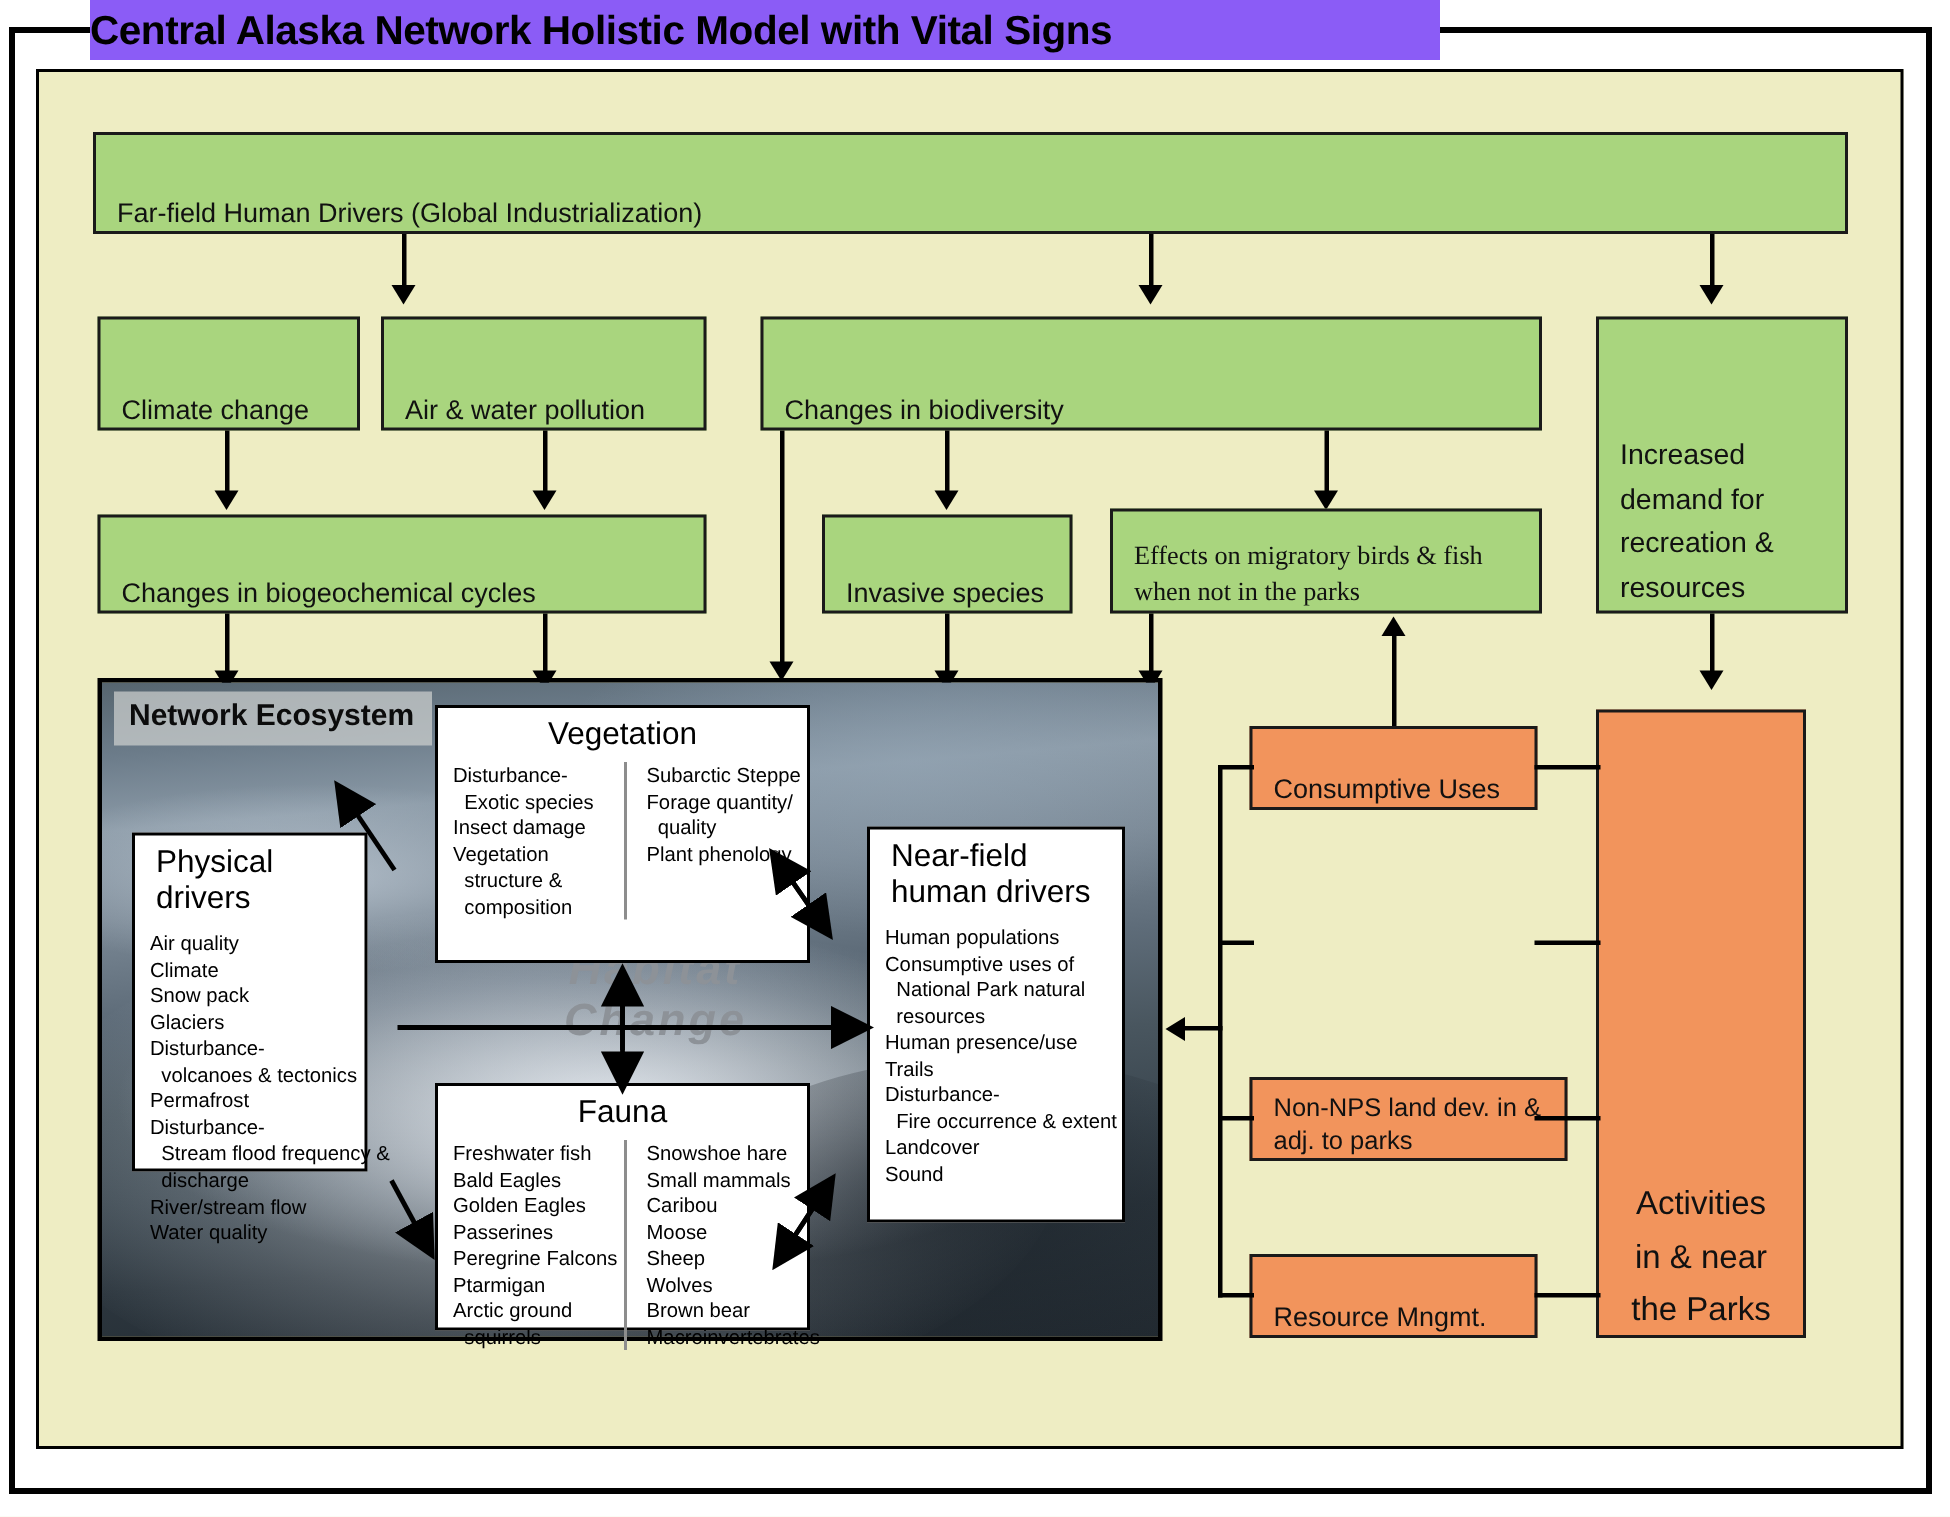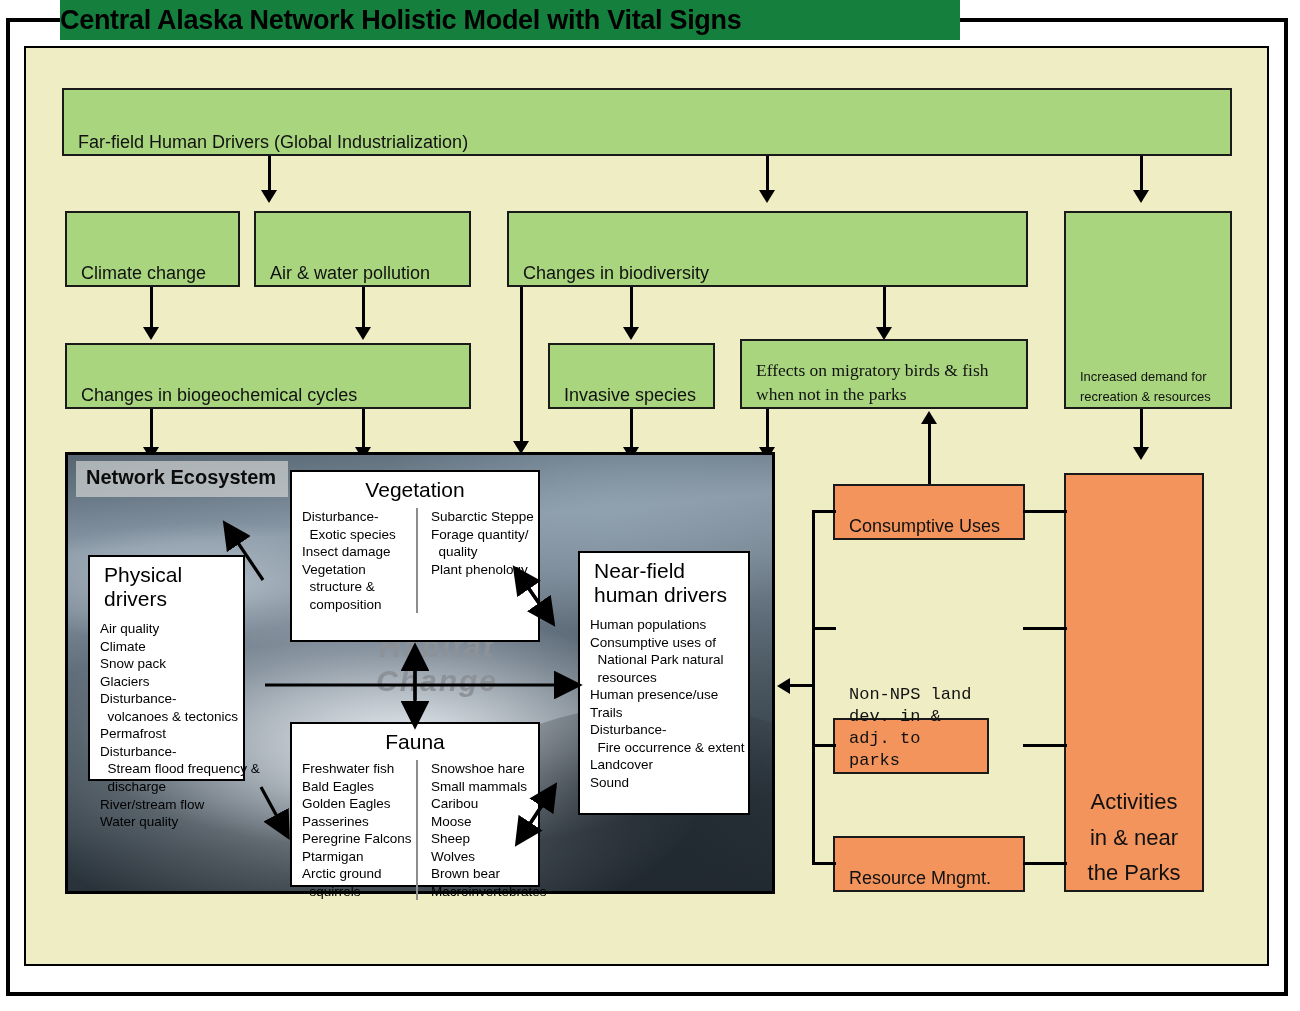--- a/index.html
+++ b/index.html
@@ -4,21 +4,21 @@
 <style>
   html,body{margin:0;padding:0;background:#ffffff;}
   body{width:1300px;height:1011px;font-family:"Liberation Sans",sans-serif;}
 
   #root{position:relative;width:1300px;height:1011px;overflow:hidden;background:#fff;}
 
   
   .outer-frame{position:absolute;left:6px;top:18px;width:1282px;height:978px;
      border:4px solid #000;box-sizing:border-box;background:#fff;}
   .title-bar{position:absolute;left:60px;top:0px;width:900px;height:40px;
-     background:#15803d;display:flex;align-items:center;z-index:6;}
+     background:#8b5cf6;display:flex;align-items:center;z-index:6;}
   .title-text{font-size:27px;font-weight:bold;color:#000;letter-spacing:-0.3px;
      white-space:nowrap;font-family:"Liberation Sans",sans-serif;}
 
   
   .cream{position:absolute;left:24px;top:46px;width:1245px;height:920px;
      background:#eeedc3;border:2px solid #000;box-sizing:border-box;}
 
   
   .box{position:absolute;box-sizing:border-box;border:2px solid #1a1a1a;
        display:flex;align-items:flex-end;}
@@ -98,21 +98,21 @@
 
   <div class="box green" style="left:254px;top:211px;width:217px;height:76px;">
     <span class="label">Air &amp; water pollution</span>
   </div>
 
   <div class="box green" style="left:507px;top:211px;width:521px;height:76px;">
     <span class="label">Changes in biodiversity</span>
   </div>
 
   <div class="box green" style="left:1064px;top:211px;width:168px;height:198px;">
-    <span class="label" style="font-size:13px;line-height:1.55;">Increased demand for recreation &amp; resources</span>
+    <span class="label" style="font-size:19px;line-height:1.55;">Increased demand for recreation &amp; resources</span>
   </div>
 
   <div class="vline" style="left:150px;top:287px;height:44px;"></div>
   <div class="arrow-down" style="left:143px;top:327px;"></div>
 
   <div class="vline" style="left:362px;top:287px;height:44px;"></div>
   <div class="arrow-down" style="left:355px;top:327px;"></div>
 
   <div class="vline" style="left:520px;top:287px;height:160px;"></div>
   <div class="arrow-down" style="left:513px;top:441px;"></div>
@@ -270,21 +270,21 @@
     <line x1="350" y1="196" x2="350" y2="272" stroke="#000" stroke-width="3.2" marker-end="url(#ah2)"></line>
 
     <line x1="200" y1="233" x2="512" y2="233" stroke="#000" stroke-width="3.2" marker-end="url(#ah)"></line>
   </svg>
 
   <div class="box orange" style="left:833px;top:484px;width:192px;height:56px;">
     <span class="label">Consumptive Uses</span>
   </div>
 
 
-  <div class="box orange" style="left:833px;top:718px;width:156px;height:56px;font-family:Liberation Mono, monospace;">
+  <div class="box orange" style="left:833px;top:718px;width:212px;height:56px;">
     <span class="label" style="font-size:17px;line-height:1.30;">Non-NPS land dev. in &amp; adj. to parks</span>
   </div>
 
   <div class="box orange" style="left:833px;top:836px;width:192px;height:56px;">
     <span class="label">Resource Mngmt.</span>
   </div>
 
   <div class="box orange center" style="left:1064px;top:473px;width:140px;height:419px;">
     <span class="label" style="font-size:22px;line-height:1.6;">Activities in &amp; near the Parks</span>
   </div>

